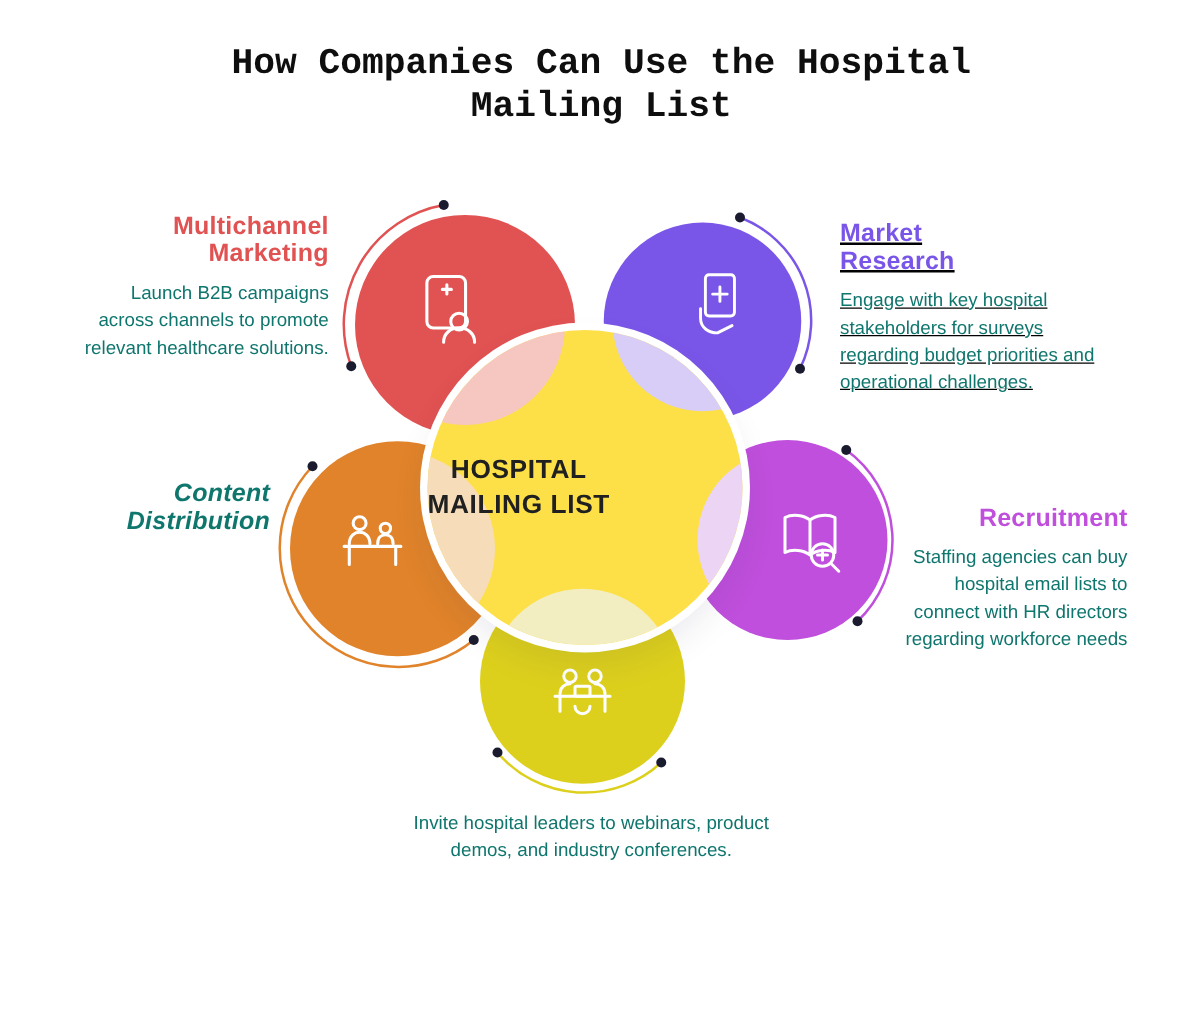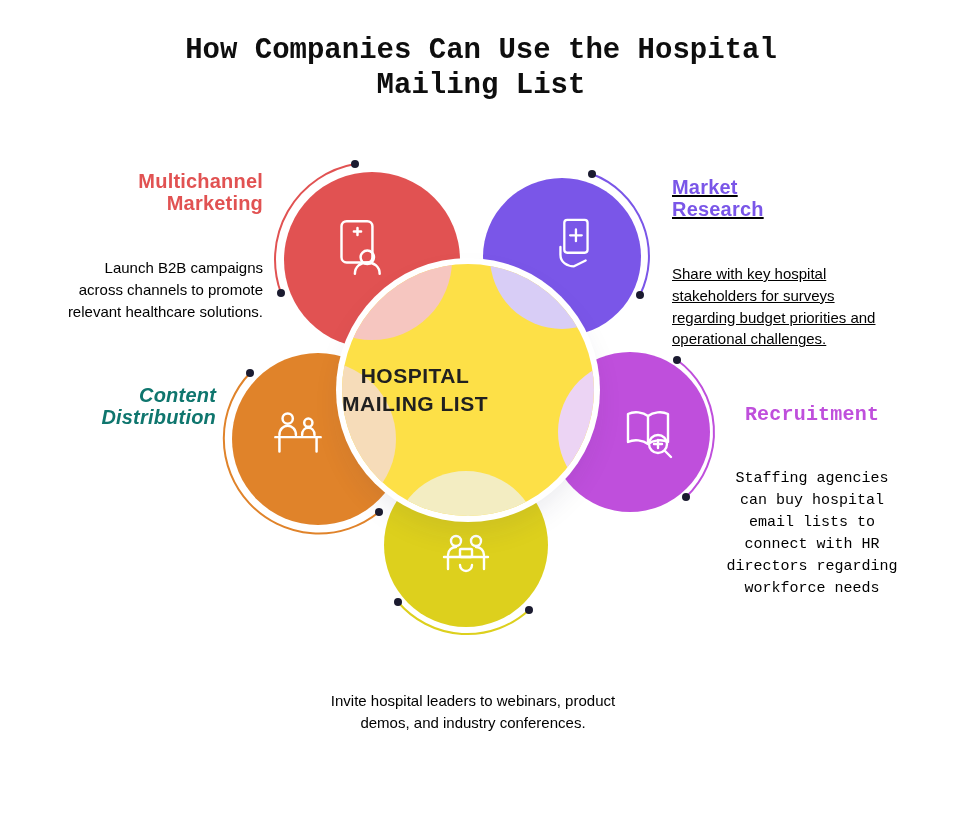--- a/index.html
+++ b/index.html
@@ -53,25 +53,25 @@
   .p-magenta { left:216px;  top:96px;  width:144px; height:144px; }
   .p-yellow  { left:50px;   top:207px; width:148px; height:148px; }
   .center-label {
     position:relative; z-index:3; text-align:center;
     font-size:21px; font-weight:bold; letter-spacing:.5px;
     line-height:1.35; color:#202020;
   }
   
   .textblock { position:absolute; z-index:4; }
   .textblock h2 { font-size:20px; line-height:1.12; margin-bottom:9px; font-weight:bold; letter-spacing:.2px; }
-  .textblock p  { font-size:15px; line-height:1.46; color:#000000;margin-top:42px; }
+  .textblock p  { font-size:15px; line-height:1.46; color:#0f766e; }
   .tb-multichannel { left:58px;  top:170px; width:205px; text-align:right; }
   .tb-market       { left:672px; top:176px; width:228px; text-align:left;text-decoration:underline; }
   .tb-content      { left:40px;  top:384px; width:176px; text-align:right; }
-  .tb-recruitment  { left:722px; top:404px; width:180px; text-align:center;font-family:Liberation Mono, monospace; }
+  .tb-recruitment  { left:722px; top:404px; width:180px; text-align:right; }
   .tb-event        { left:312px; top:648px; width:322px; text-align:center; }
 </style>
 </head>
 <body>
 
 <div class="canvas">
 
   <h1 class="title">
     <span>How Companies Can Use the Hospital</span><br>
     <span>Mailing List</span>
@@ -172,21 +172,21 @@
       <span>Marketing</span>
     </h2>
     <p>Launch B2B campaigns across channels to promote relevant healthcare solutions.</p>
   </div>
 
   <div class="textblock tb-market">
     <h2 style="color: rgb(122, 86, 232);">
       <span>Market</span><br>
       <span>Research</span>
     </h2>
-    <p>Share with key hospital stakeholders for surveys regarding budget priorities and operational challenges.</p>
+    <p>Engage with key hospital stakeholders for surveys regarding budget priorities and operational challenges.</p>
   </div>
 
   <div class="textblock tb-content">
     <h2 style="color: #0f766e; font-style: italic;">
       <span>Content</span><br>
       <span>Distribution</span>
     </h2>
   </div>
 
   <div class="textblock tb-recruitment">

